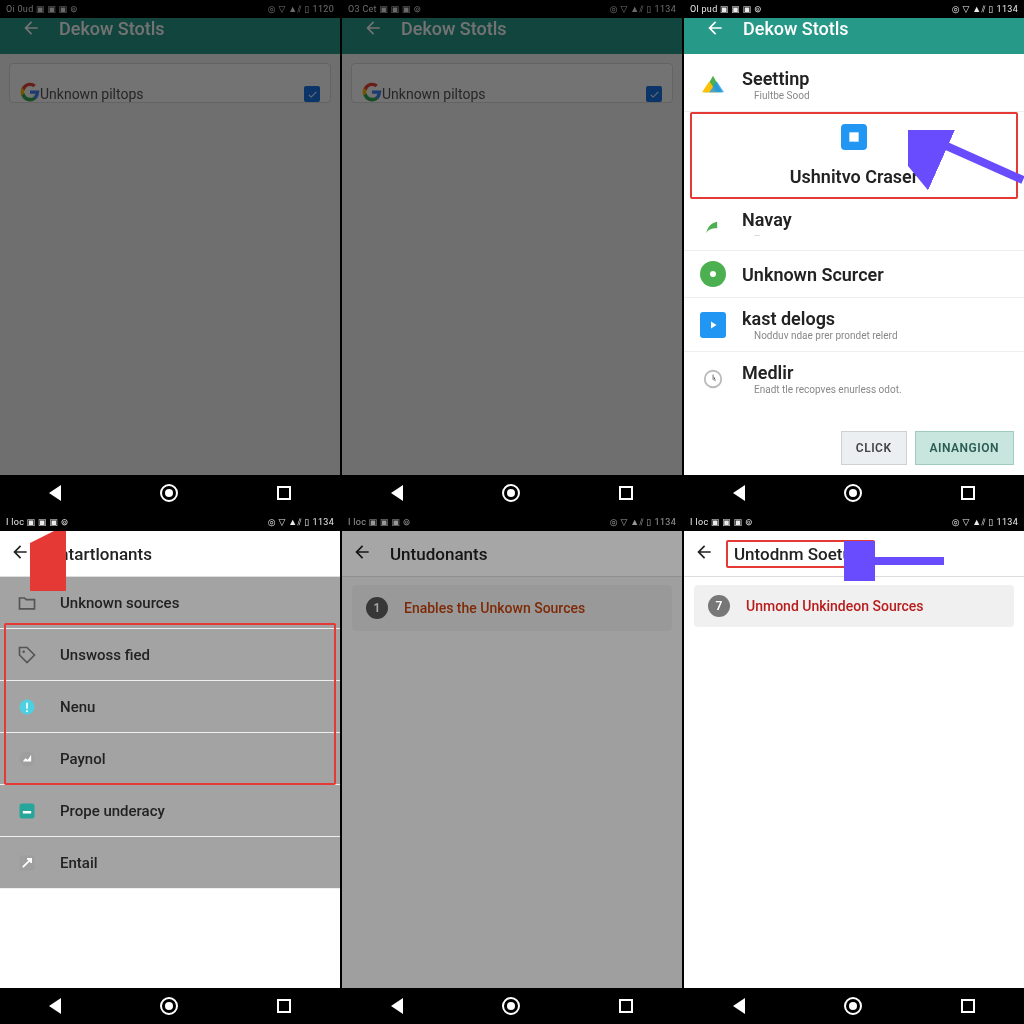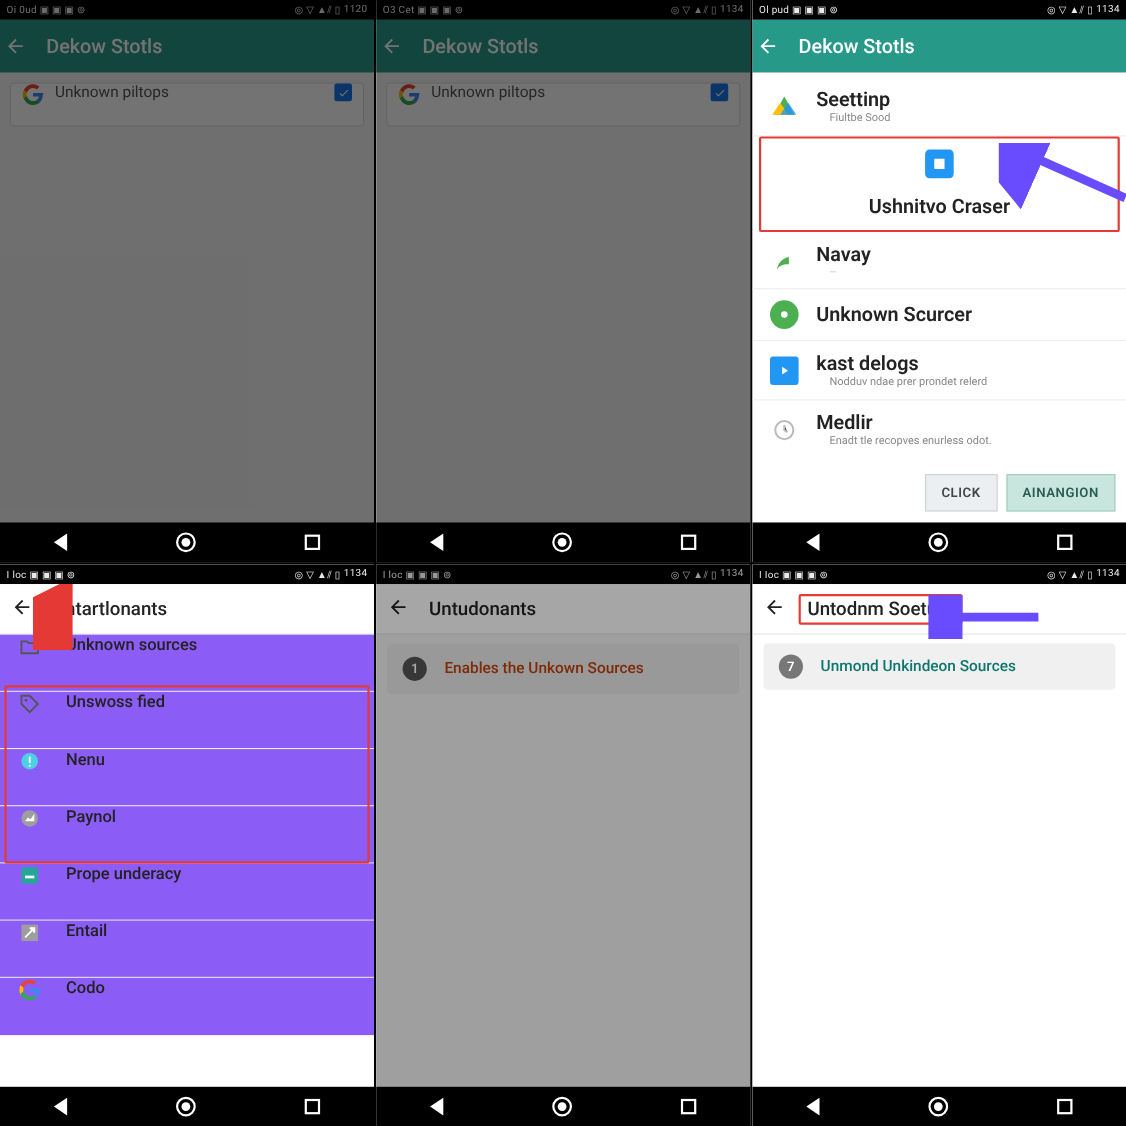--- a/index.html
+++ b/index.html
@@ -31,26 +31,25 @@
     display: flex;
     align-items: center;
     justify-content: space-between;
     padding: 0 6px;
     letter-spacing: .3px;
   }
   .statusbar .icons { display: flex; gap: 3px; align-items: center; }
 
   
   .appbar {
-    height: 48px;
+    height: 36px;
     background: #279989;
     color: #fff;
     display: flex;
-    align-items: center;
-    padding: 0 4px;
+    padding: 0 21px;
     gap: 18px;
     box-shadow: 0 2px 4px rgba(0,0,0,.25);
   }
   .appbar .back-arrow { width: 20px; height: 20px; }
   .appbar .back-arrow svg { width: 20px; height: 20px; fill: currentColor; }
   .appbar .title { font-size: 18px; font-weight: 500; }
 
   
   .surface { flex: 1; background: #f5f5f5; position: relative; }
   .surface.white { background: #fff; }
@@ -64,23 +63,23 @@
   }
 
   
   .search-chip {
     margin: 9px;
     height: 40px;
     background: #fff;
     border: 1px solid #dcdcdc;
     border-radius: 4px;
     display: flex;
-    align-items: flex-start;
+    align-items: flex-end;
     padding: 0 10px;
-    gap: 10px;
+    gap: 0;
     color: #555;
     font-size: 14px;
   }
   .chip-check {
     margin-left: auto;
     width: 16px; height: 16px;
     background: #1a73e8;
     border-radius: 2px;
     display: flex; align-items: center; justify-content: center;
   }
@@ -149,26 +148,26 @@
     letter-spacing: .5px;
     color: #444;
     background: #eceff1;
     border: 1px solid #d0d0d0;
     display: flex; align-items: center;
   }
   .flat-btn.primary { background: #c8e6dd; border-color: #a0ccbf; color:#2a5c52;}
 
   
   .list-row {
-    display: flex; 
+    display: flex; align-items: center;
     height: 52px;
     padding: 0 16px;
     gap: 22px;
     border-bottom: 1px solid #eee;
-    background:#8b5cf6;
+    background:#a3a3a3;
   }
   .list-row .ic { width: 22px; height: 22px; display:flex;align-items:center;justify-content:center;flex-shrink:0; }
   .list-row .lbl { font-size: 15px; color: #222; font-weight:500;}
   .list-header {
     display:flex;align-items:center;height:46px;padding:0 10px;gap:18px;
     background:#fff;border-bottom:1px solid #ddd;
   }
   .list-header .title { font-size:17px;font-weight:500;color:#222;}
 
   
@@ -468,31 +467,20 @@
     </div>
     <div class="list-row">
       <span class="ic">
           <svg width="20" height="20" viewBox="0 0 24 24">
             <rect x="3" y="3" width="18" height="18" fill="#9e9e9e"></rect>
             <path fill="#fff" d="M7 17L17 7M12 7h5v5" stroke="#fff" stroke-width="2"></path>
           </svg>
         </span>
       <span class="lbl">Entail</span>
     </div>
-    <div class="list-row" style="border-bottom:none;">
-      <span class="ic">
-          <svg width="20" height="20" viewBox="0 0 48 48">
-            <path fill="#EA4335" d="M24 9.5c3.9 0 6.6 1.7 8.1 3.1l5.9-5.8C34.3 3.4 29.7 1.5 24 1.5 14.8 1.5 7 7.4 3.8 15.6l6.9 5.4C12.4 14.4 17.7 9.5 24 9.5z"></path>
-            <path fill="#4285F4" d="M46.5 24.5c0-1.6-.1-2.8-.4-4.1H24v7.8h12.9c-.3 2.2-1.8 5.5-5.1 7.7l6.7 5.2c4-3.7 7-9.1 7-16.6z"></path>
-            <path fill="#FBBC05" d="M10.7 28.9c-.5-1.5-.8-3.1-.8-4.9s.3-3.4.8-4.9l-6.9-5.4C2.3 17 1.5 20.4 1.5 24s.8 7 2.3 10.3l6.9-5.4z"></path>
-            <path fill="#34A853" d="M24 46.5c6.1 0 11.2-2 14.9-5.5l-6.7-5.2c-1.8 1.3-4.4 2.2-8.2 2.2-6.3 0-11.6-4.9-13.3-11.1l-6.9 5.4C7 40.6 14.8 46.5 24 46.5z"></path>
-          </svg>
-        </span>
-      <span class="lbl">Codo</span>
-    </div>
 
     <div class="hl-box4"></div>
   </div>
   <div class="navbar">
     <div class="triangle-btn"></div>
     <div class="circle-btn filled"></div>
     <div class="square-btn"></div>
   </div>
 
   <div class="annot-arrow" style="top:18px;left:30px;">
@@ -543,21 +531,21 @@
     <span class="back-arrow">
       <svg width="20" height="20" viewBox="0 0 24 24">
           <path fill="#222" d="M20 11H7.8l5.6-5.6L12 4l-8 8 8 8 1.4-1.4L7.8 13H20z"></path>
         </svg>
     </span>
     <span class="title appbar-hl">Untodnm Soeturs</span>
   </div>
   <div class="surface white">
     <div class="card6">
       <span class="num-pill" style="background:#777;">7</span>
-      <span class="lbl" style="font-size:14px;font-weight:500;color:#0f766e;">Unmond Unkindeon Sources</span>
+      <span class="lbl" style="font-size:14px;font-weight:500;color:#b91c1c;">Unmond Unkindeon Sources</span>
     </div>
   </div>
   <div class="navbar">
     <div class="triangle-btn"></div>
     <div class="circle-btn filled"></div>
     <div class="square-btn"></div>
   </div>
 
   <div class="annot-arrow" style="top:28px;left:160px;">
     <svg width="110" height="40">

